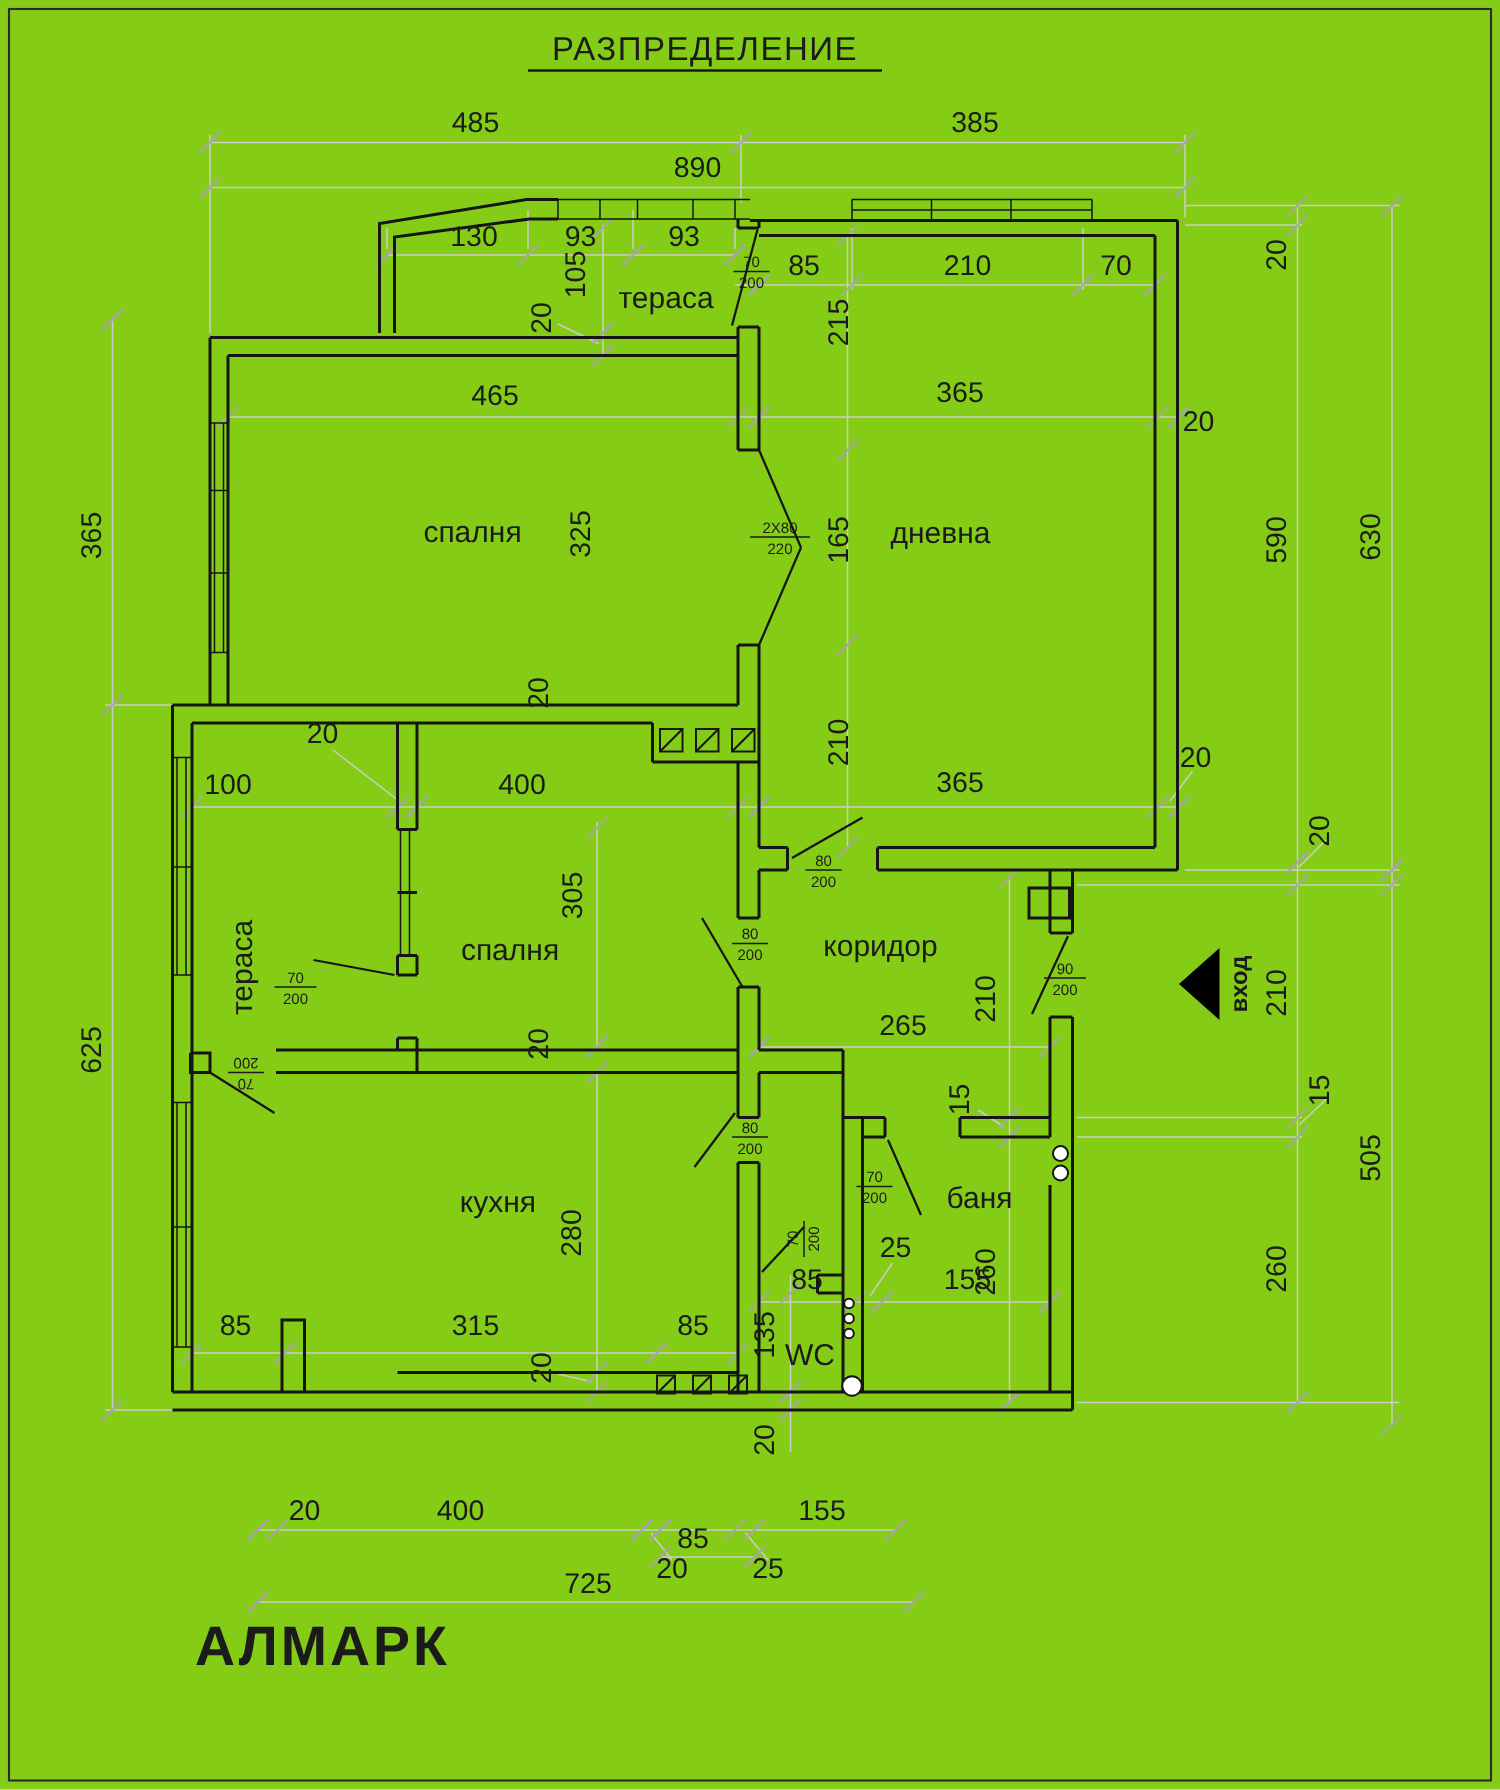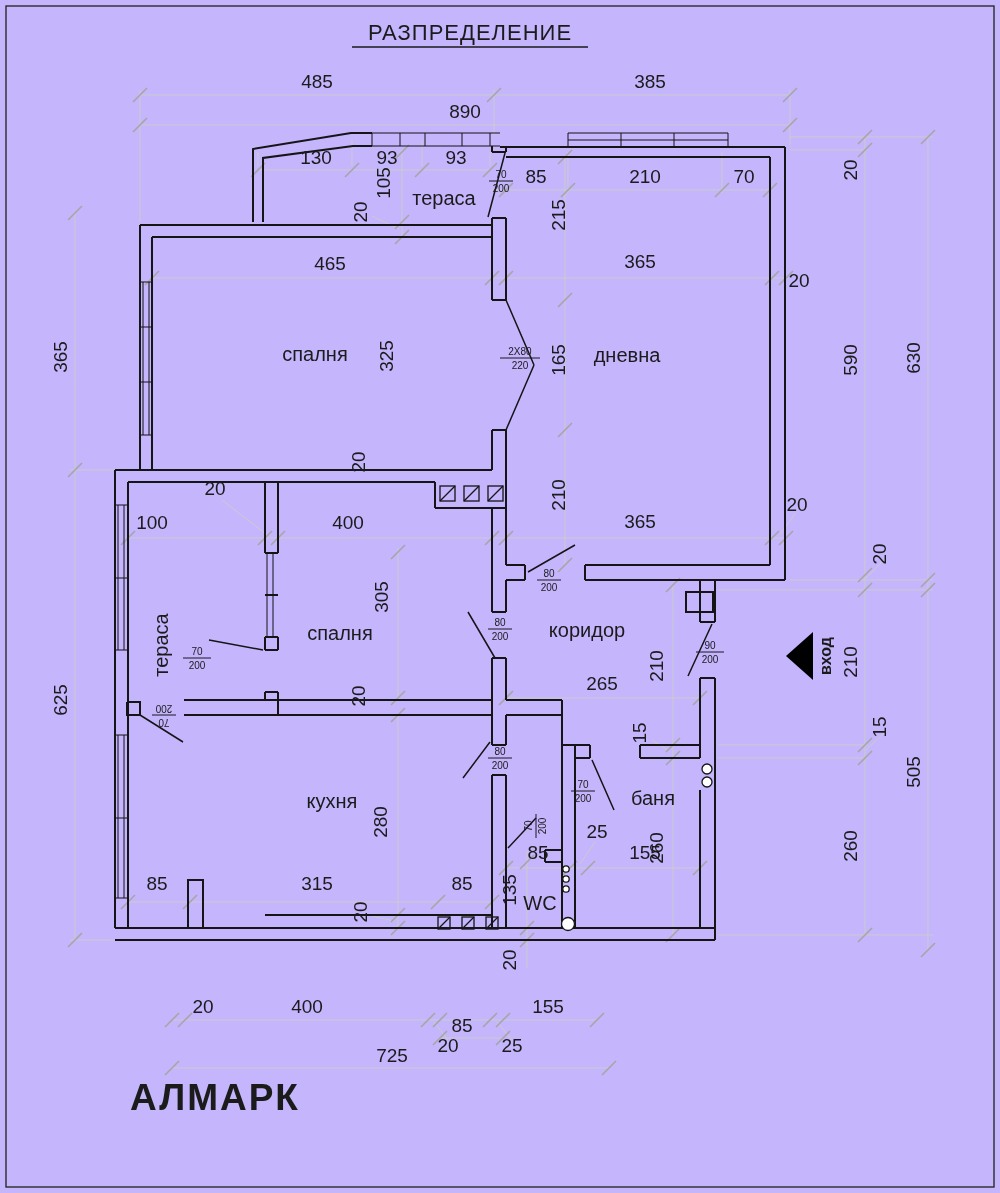--- a/index.html
+++ b/index.html
@@ -1,16 +1,16 @@
 <!DOCTYPE html>
 <html><head>
 <meta charset="utf-8">
 <style>
   html,body{margin:0;padding:0;background:#ffffff;}
-  .page{width:1000px;height:1193px;position:relative;background:#c4b5fd;}
+  .page{width:1000px;height:1193px;position:relative;background:#84cc16;}
   svg{display:block;}
   text{font-family:"Liberation Sans", sans-serif;fill:#1b1b1b;}
   .d{font-size:19px;}
   .s{font-size:10px;}
   .r{font-size:20px;}
   .t{font-size:22px;letter-spacing:1px;}
   .e{font-size:16px;font-weight:bold;}
   .logo{font-size:37px;font-weight:bold;letter-spacing:2px;}
 </style>
 </head>

